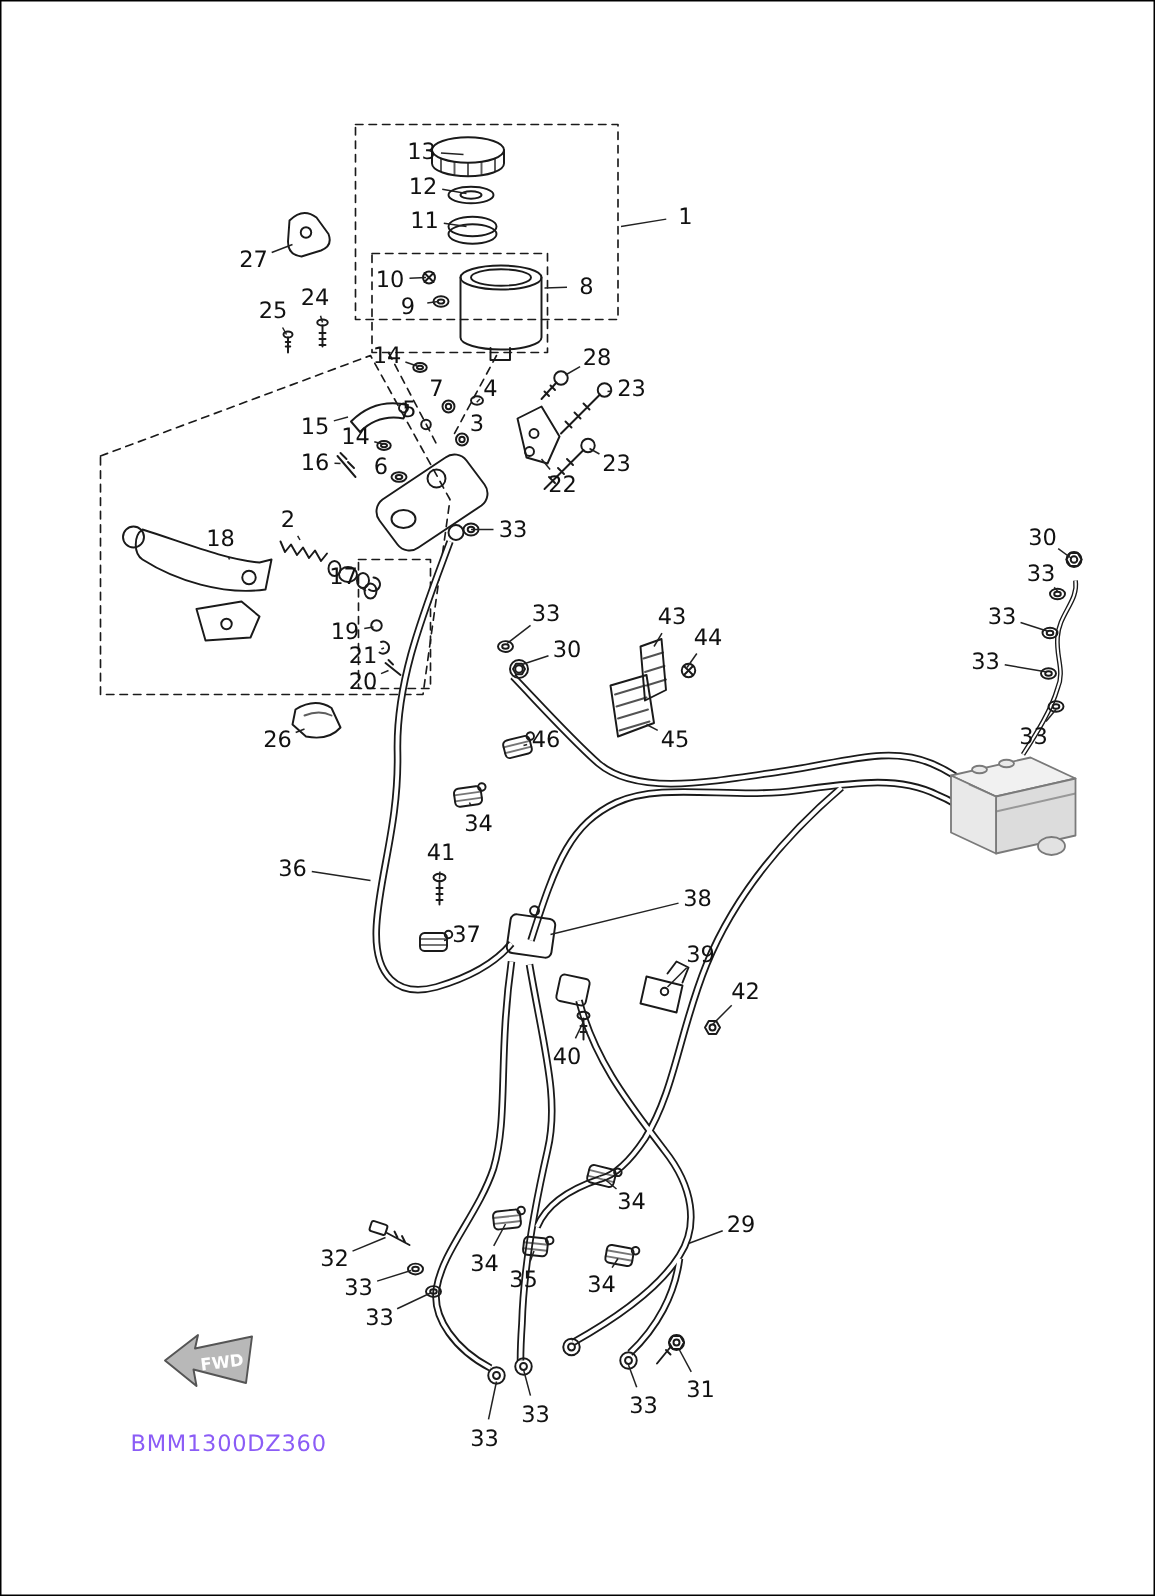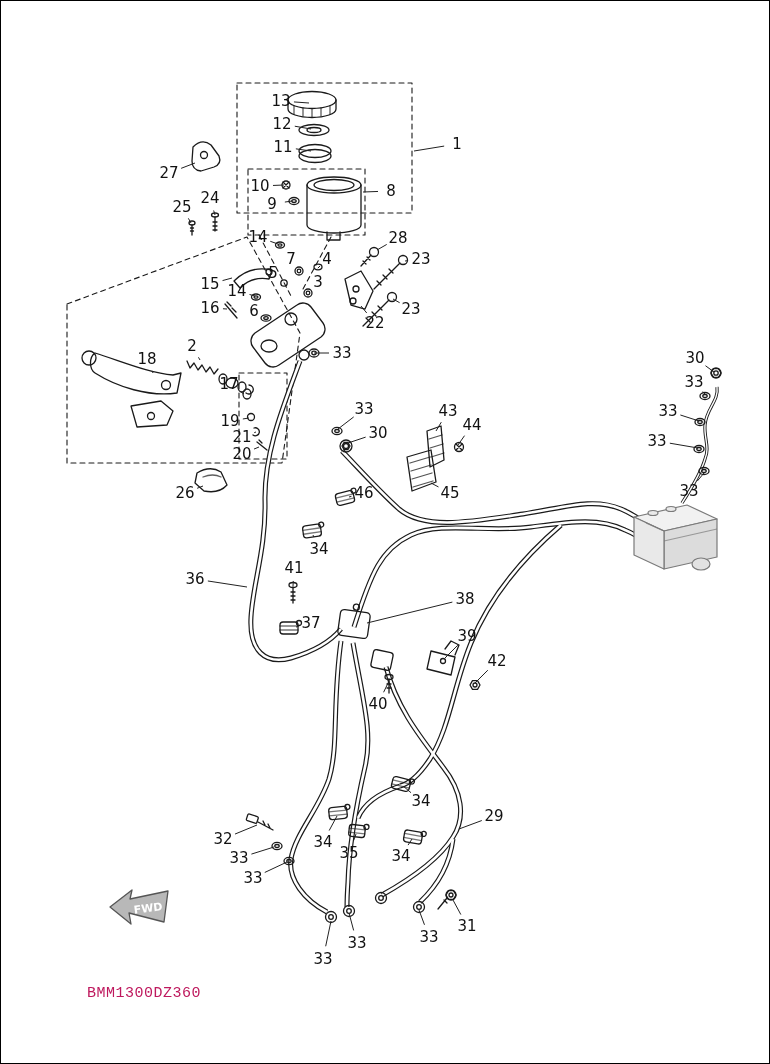--- a/index.html
+++ b/index.html
@@ -12,21 +12,21 @@
   
   .art{stroke:#1a1a1a;fill:none;stroke-width:1.3;stroke-linecap:round;stroke-linejoin:round;}
   .dash{stroke-dasharray:5 4;stroke-width:1.1;}
   .hose-outer use{stroke:#1a1a1a;stroke-width:5;fill:none;}
   .hose-inner use{stroke:#ffffff;stroke-width:2.6;fill:none;}
   .pipe-outer use{stroke:#1a1a1a;stroke-width:3.2;fill:none;}
   .pipe-inner use{stroke:#ffffff;stroke-width:1.4;fill:none;}
   .part-num{font-family:"DejaVu Sans","Liberation Sans",sans-serif;font-size:15px;fill:#111;text-anchor:middle;stroke:none;}
   .leader{stroke:#222;stroke-width:1;}
   .fwd-text{font-size:11px;font-weight:bold;fill:#ffffff;stroke:none;text-anchor:middle;}
-  .code{position:absolute;left:86px;top:984px;font-size:15px;color:#be185d;letter-spacing:.5px;font-family:Liberation Mono, monospace;}
+  .code{position:absolute;left:86px;top:952px;font-size:15px;color:#8b5cf6;letter-spacing:.5px;}
 </style>
 </head>
 <body>
 
 <div class="canvas">
   <svg width="770" height="1064" viewBox="0 0 770 1064">
     <defs>
       <path id="h1" d="M299,360 C282,406 263,452 264,500 C265,548 252,582 250,616 C248,650 264,664 290,657 C314,650 330,640 340,628"></path>
       <path id="hr1" d="M341,450 C362,472 380,492 398,508 C424,530 474,520 522,513 C562,507 592,496 620,508 C632,513 640,519 646,524"></path>
       <path id="hr2" d="M353,626 C370,572 380,548 410,534 C440,520 488,532 530,526 C568,521 598,516 624,529 C634,533 641,538 647,543"></path>

